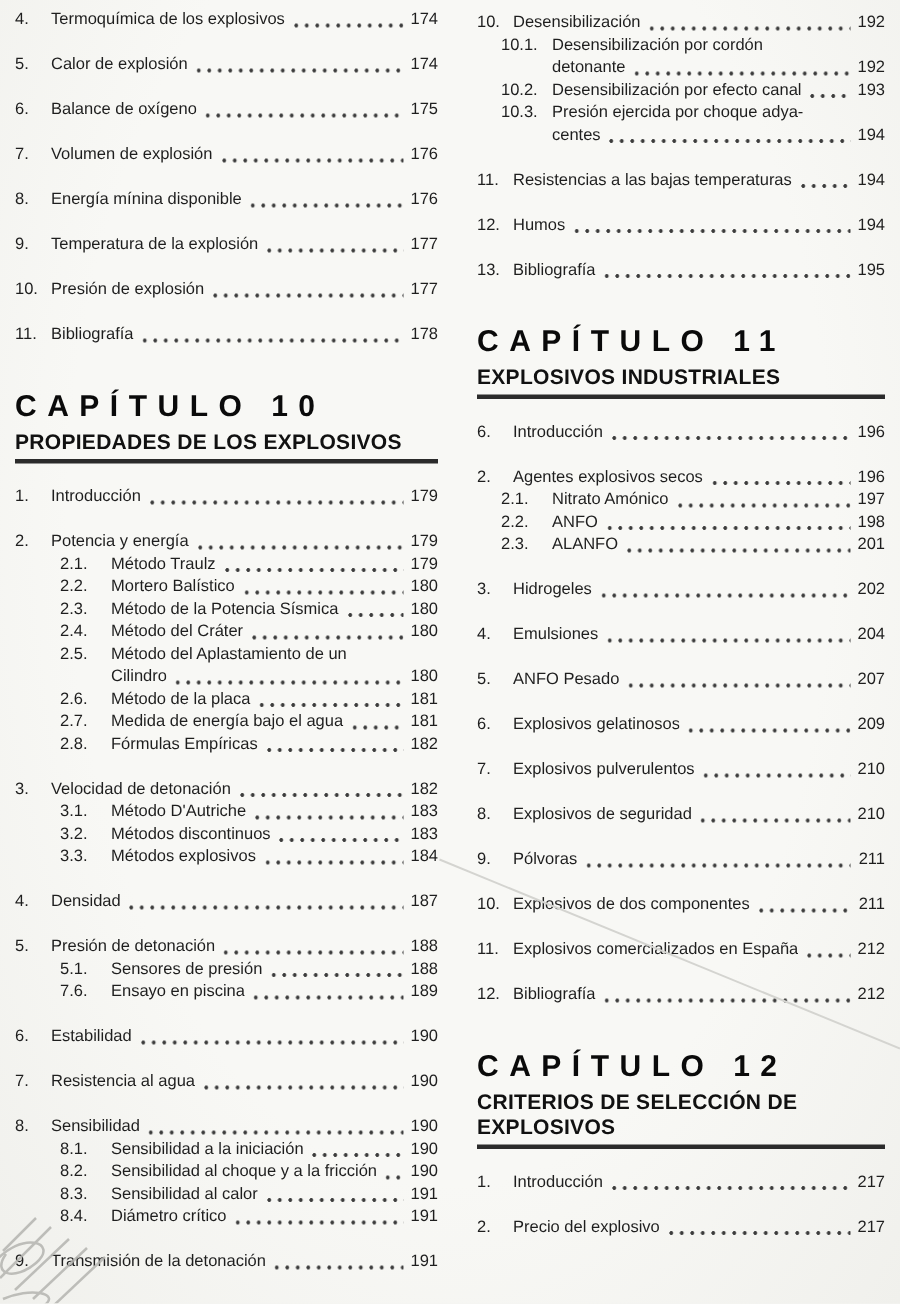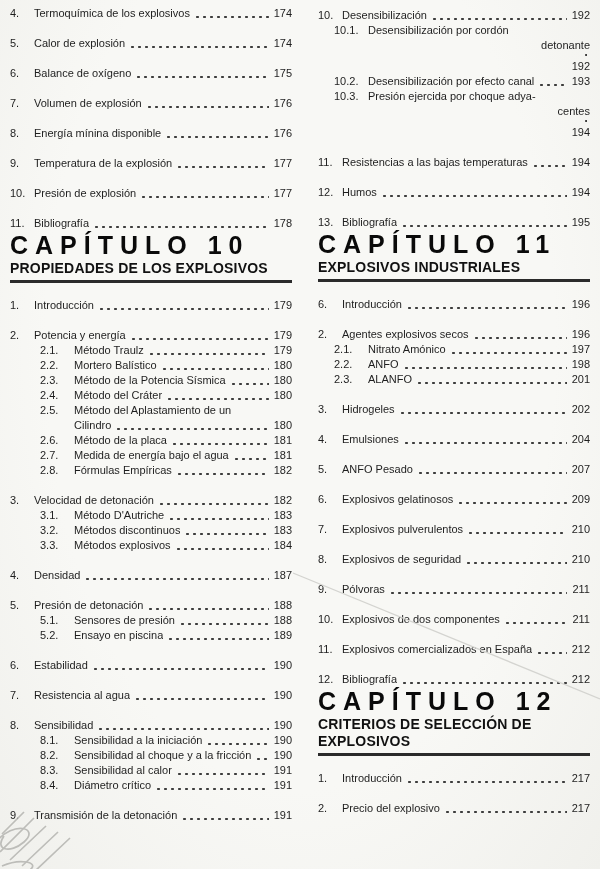--- a/index.html
+++ b/index.html
@@ -27,25 +27,26 @@
     background-size:7px 4px;background-repeat:repeat-x;background-position:left bottom;
   }
   .entry.l1{margin-top:15px;}
   .entry.l1 > .row > .num{width:24px;}
   .entry.l2{margin-top:0;}
   .col-left .entry.l2{padding-left:30px;}
   .col-left .entry.l2 .num{width:34px;}
   .col-left .entry.l2 .row.cont{padding-left:34px;}
   .col-right .entry.l2{padding-left:16px;}
   .col-right .entry.l2 .num{width:34px;}
-  .col-right .entry.l2 .row.cont{padding-left:34px;flex-direction:column;}
+  .col-right .entry.l2 .row.cont{padding-left:34px;}
   .block-entries:first-child .entry:first-child{margin-top:0;}
 
   .chapter{
-    font-size:25px;line-height:29px;font-weight:700;
+    margin-top:26px;
+    font-size:20px;line-height:29px;font-weight:700;
     letter-spacing:7px;color:#0a0a0a;white-space:nowrap;
   }
   .sect{
     font-size:14px;line-height:17px;font-weight:700;letter-spacing:.2px;
     color:#111;padding-bottom:3px;border-bottom:3px solid #2b2b2b;
   }
   .artifacts{position:absolute;left:0;top:0;pointer-events:none;}
 </style>
 </head>
 <body>
@@ -255,21 +256,21 @@
         <div class="entry l2">
           <div class="row">
             <span class="num">5.1.</span>
             <span class="label">Sensores de presión</span>
             <span class="dots"></span>
             <span class="pg">188</span>
           </div>
         </div>
         <div class="entry l2">
           <div class="row">
-            <span class="num">5.2.</span>
+            <span class="num">7.6.</span>
             <span class="label">Ensayo en piscina</span>
             <span class="dots"></span>
             <span class="pg">189</span>
           </div>
         </div>
         <div class="entry l1">
           <div class="row">
             <span class="num">6.</span>
             <span class="label">Estabilidad</span>
             <span class="dots"></span>

